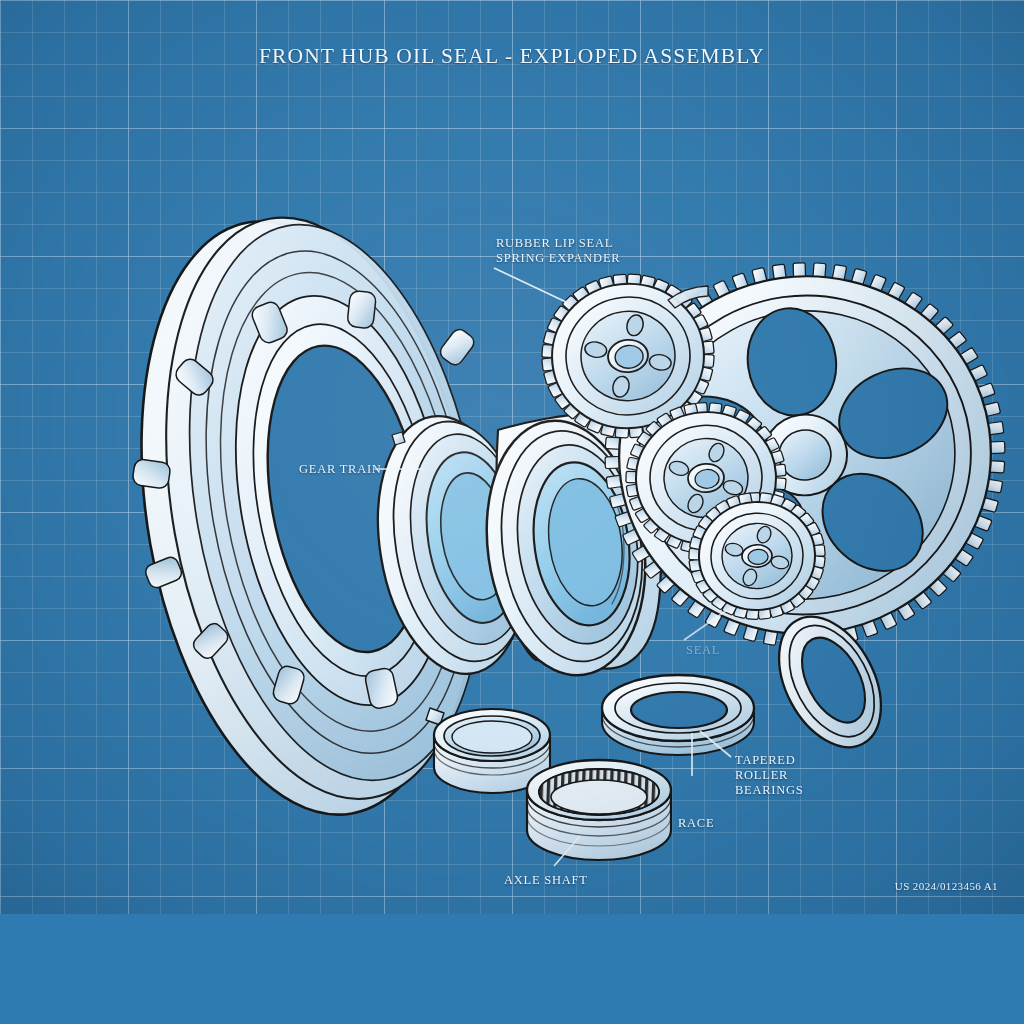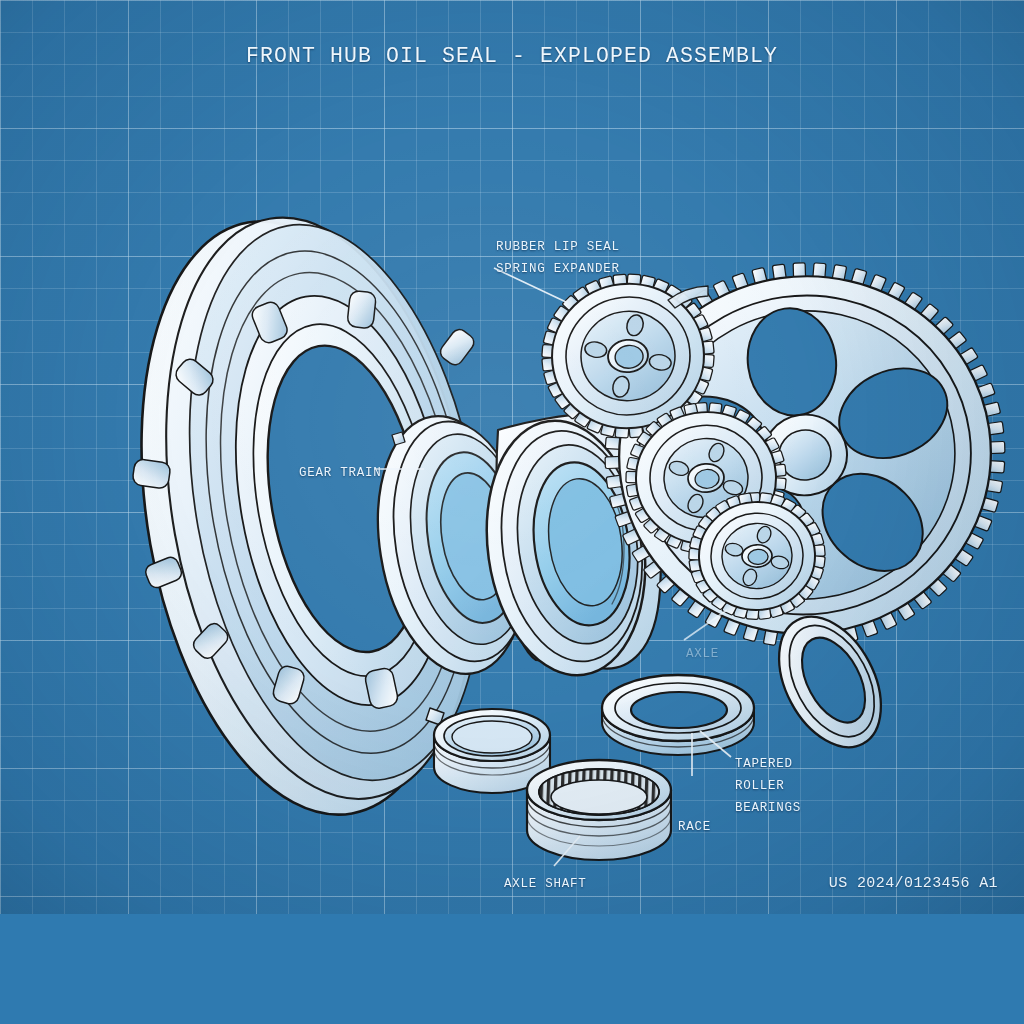--- a/index.html
+++ b/index.html
@@ -7,21 +7,21 @@
     margin: 0;
     padding: 0;
     background: #2f7ab0;
   }
   #sheet {
     position: relative;
     width: 1024px;
     height: 914px;
     overflow: hidden;
     background-color: #3179ad;
-    font-family: Liberation Mono, monospace;
+    font-family: Liberation Serif, serif;
   }
   
   #grid {
     position: absolute;
     inset: 0;
     background-image:
       linear-gradient(to right, rgba(190, 219, 238, 0.40) 1.5px, transparent 1.5px),
       linear-gradient(to bottom, rgba(190, 219, 238, 0.40) 1.5px, transparent 1.5px),
       linear-gradient(to right, rgba(190, 219, 238, 0.22) 1px, transparent 1px),
       linear-gradient(to bottom, rgba(190, 219, 238, 0.22) 1px, transparent 1px);
@@ -53,30 +53,30 @@
     font-size: 21.5px;
     letter-spacing: 1.1px;
     font-weight: 400;
     text-shadow: 0 1px 2px rgba(0,30,60,0.55);
   }
   .patent {
     position: absolute;
     right: 26px;
     bottom: 22px;
     color: #e8f2fa;
-    font-size: 15px;
+    font-size: 11px;
     letter-spacing: 0.4px;
     text-shadow: 0 1px 2px rgba(0,30,60,0.5);
   }
   .callout {
     position: absolute;
     color: #eaf4fc;
     font-size: 12.5px;
     letter-spacing: 0.75px;
-    line-height: 22px;
+    line-height: 15px;
     text-shadow: 0 1px 2px rgba(0,30,60,0.6);
     white-space: pre;
   }
   .callout.faded { opacity: 0.42; filter: blur(0.35px); }
 </style>
 </head>
 <body>
 
 <div id="sheet">
 
@@ -838,21 +838,21 @@
 
   <div id="vignette"></div>
 
   <div class="ttl">FRONT HUB OIL SEAL - EXPLOPED ASSEMBLY</div>
 
   <div class="callout" style="left:496px; top:236px;">RUBBER LIP SEAL
 SPRING EXPANDER</div>
 
   <div class="callout" style="left:263px; top:462px;margin-left:36px;">GEAR TRAIN</div>
 
-  <div class="callout faded" style="left:686px; top:643px;">AXLE</div>
+  <div class="callout faded" style="left:686px; top:643px;">SEAL</div>
 
   <div class="callout" style="left:735px; top:753px;">TAPERED
 ROLLER
 BEARINGS</div>
 
   <div class="callout" style="left:678px; top:816px;">RACE</div>
 
   <div class="callout" style="left:504px; top:873px;">AXLE SHAFT</div>
 
   <div class="patent">US 2024/0123456 A1</div>

